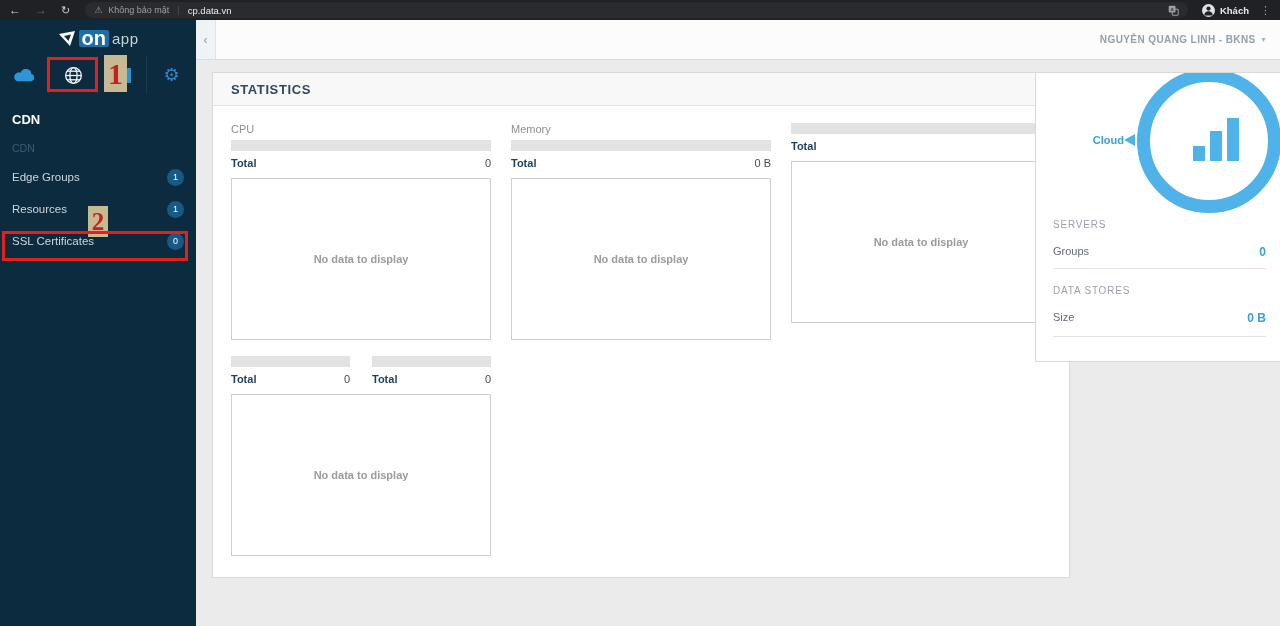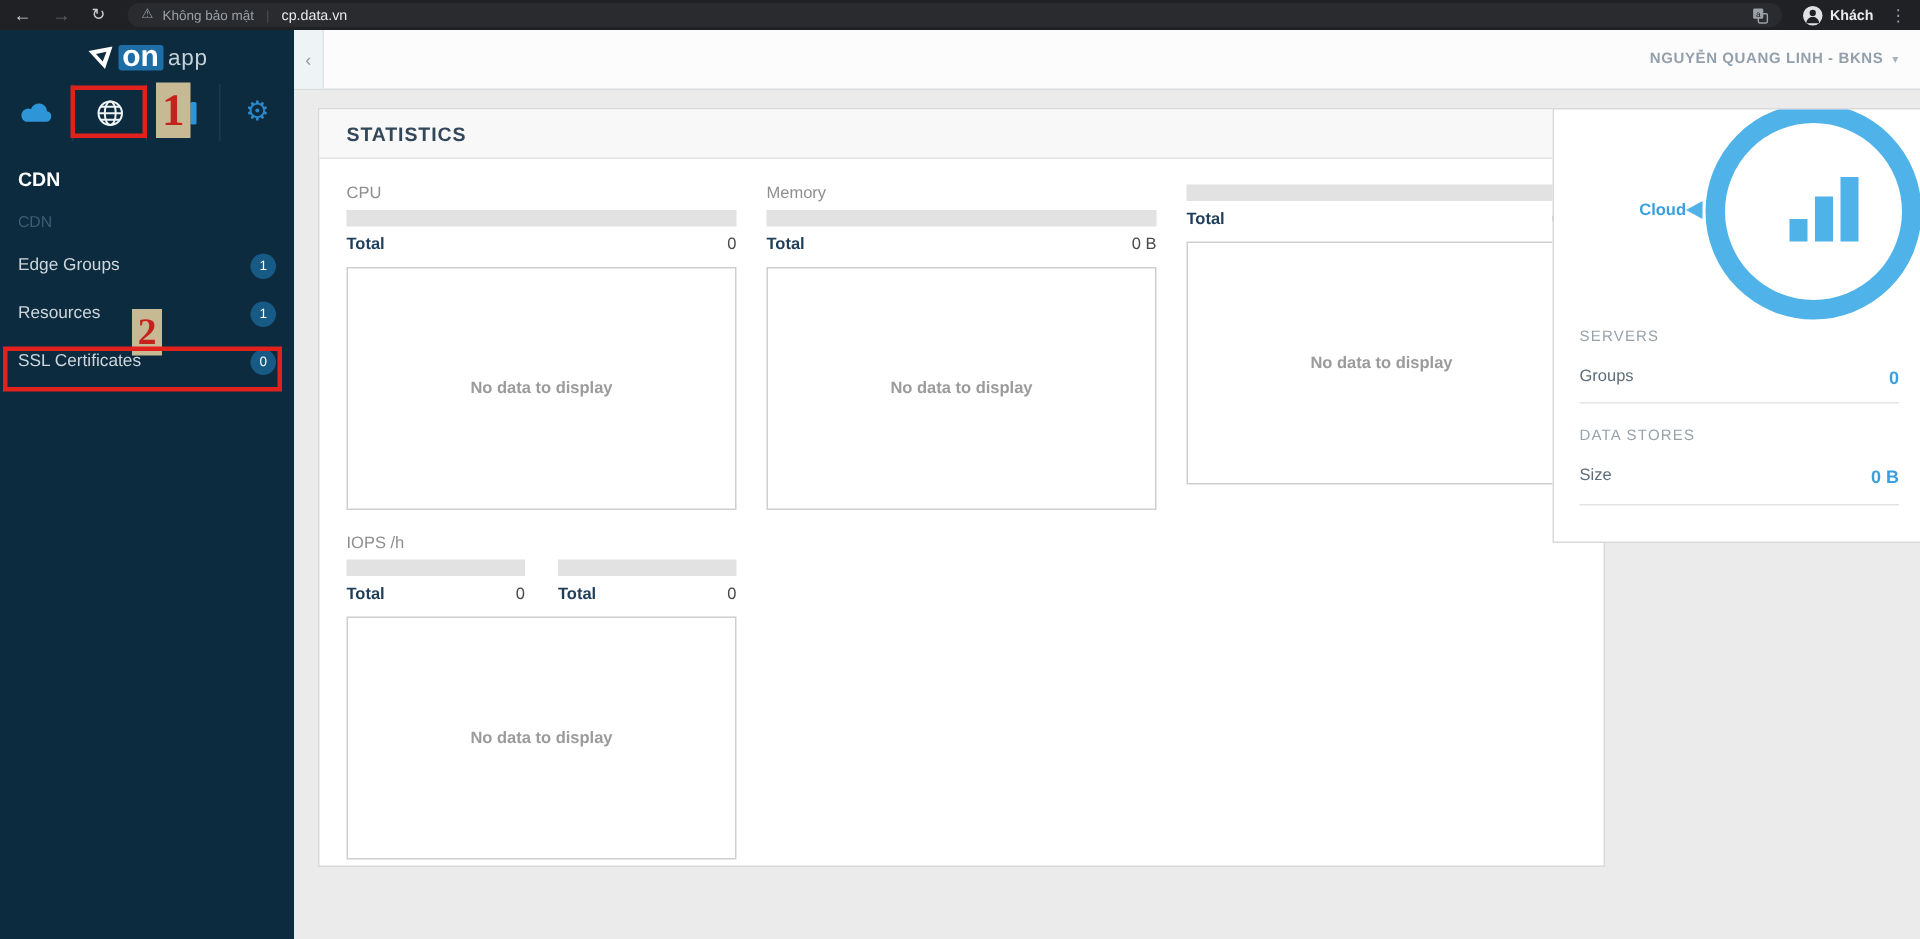--- a/index.html
+++ b/index.html
@@ -242,21 +242,20 @@
           <div class="p-total">
             <span class="t-label">Total</span>
             <span class="t-value">0 B</span>
           </div>
           <div class="p-box">
             <span>No data to display</span>
           </div>
         </div>
 
         <div class="panel">
-          <div class="p-label">IOPS /h</div>
           <div class="dual-bars">
             <div class="half">
               <div class="p-bar"></div>
               <div class="p-total">
                 <span class="t-label">Total</span>
                 <span class="t-value">0</span>
               </div>
             </div>
             <div class="half">
               <div class="p-bar"></div>

